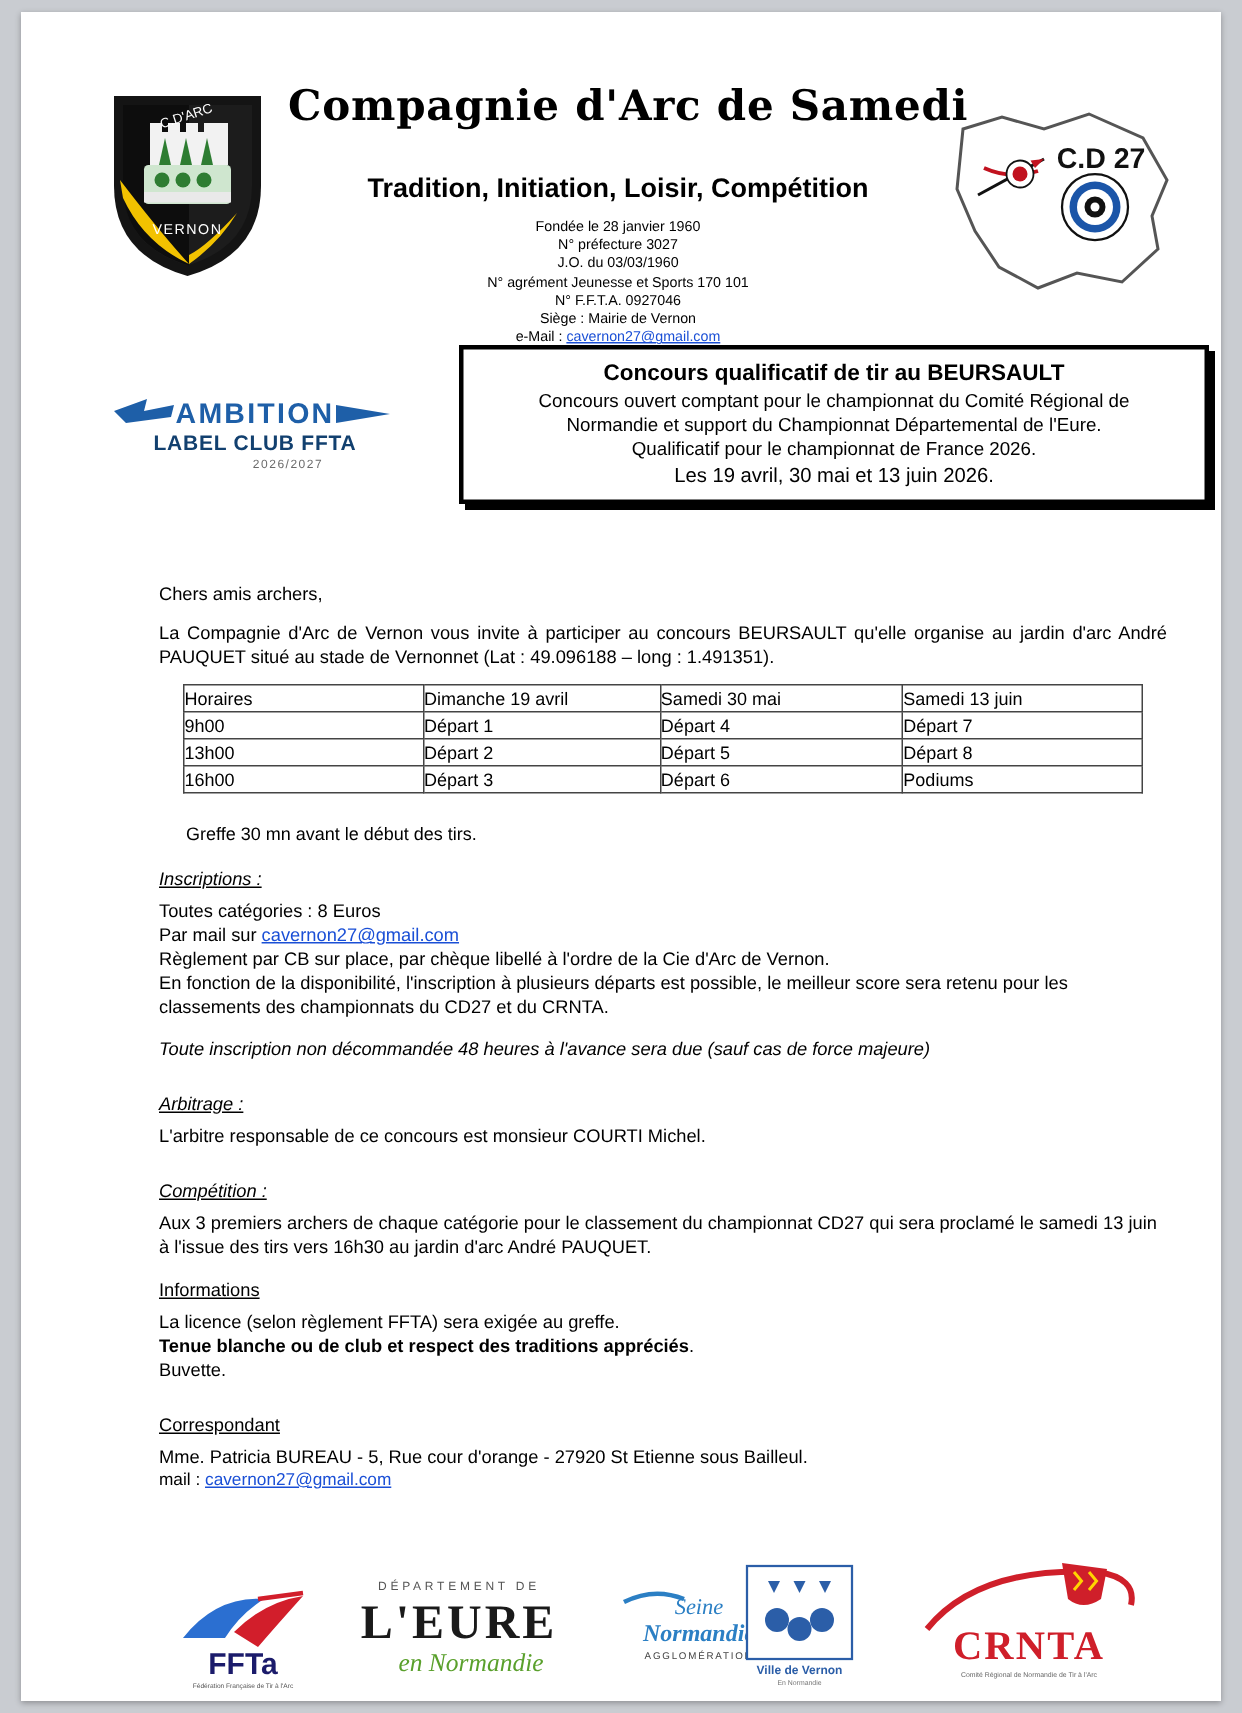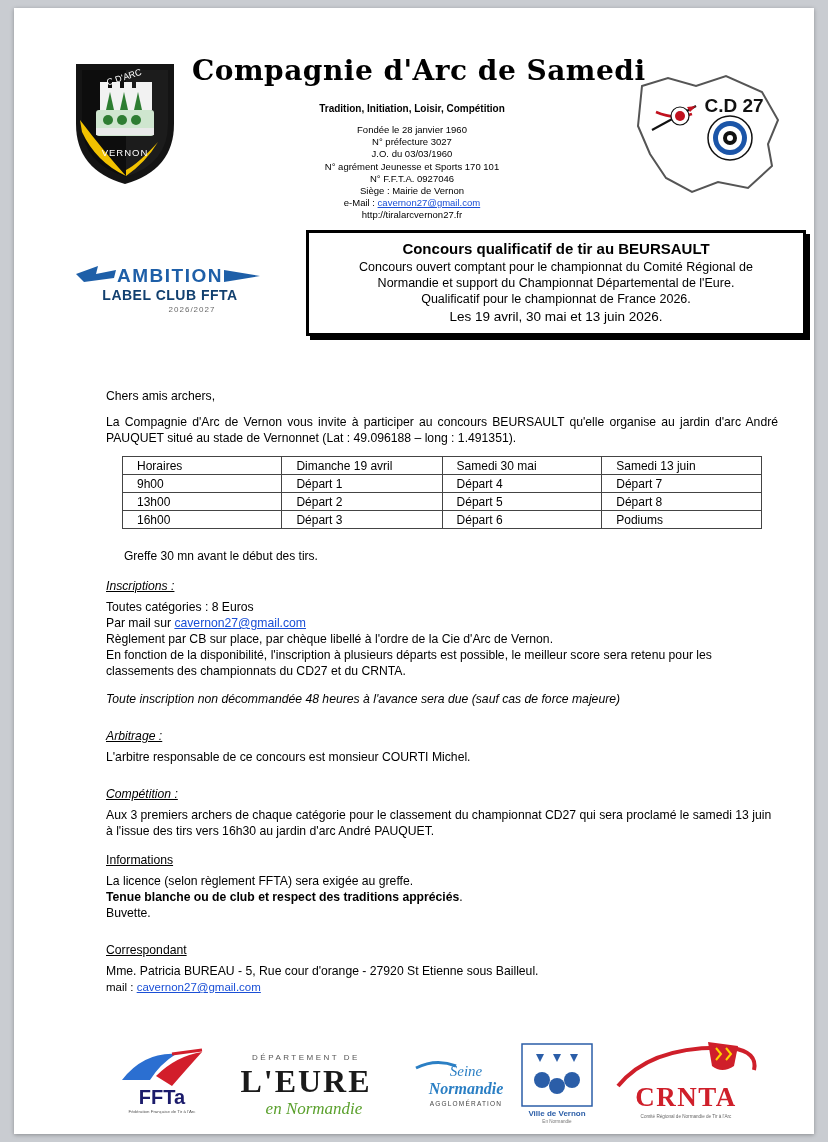--- a/index.html
+++ b/index.html
@@ -53,23 +53,23 @@
   }
   .title-main {
     font-family: "DejaVu Serif", serif;
     font-weight: bold;
     font-size: 28px;
     letter-spacing: 0.5px;
     color: #000;
     white-space: nowrap;
   }
   .title-sub {
-    margin-top: 16px;
+    margin-top: 28px;
     font-weight: bold;
-    font-size: 10px;
+    font-size: 18px;
     color: #000;
   }
   .header-info {
     margin-top: 10px;
     font-size: 9.5px;
     line-height: 12.2px;
     color: #000;
   }
   .header-info a {
     color: #0645ad;
@@ -165,43 +165,43 @@
 
   
   .tbl {
     border-collapse: collapse;
     width: 640px;
     margin: 10px 0 0 16px;
     font-size: 12px;
   }
   .tbl td {
     border: 1px solid #444;
-    padding: 1px 14px;
+    padding: 1px 0;
     height: 15px;
     color: #000;
   }
   .tbl td.c0 { width: 160px; }
   .tbl td.c1 { width: 158px; }
   .tbl td.c2 { width: 162px; }
   .tbl td.c3 { width: 160px; }
 
   
   .footer {
     position: absolute;
     left: 0;
     top: 1018px;
     width: 800px;
     height: 104px;
   }
   .flogo { position: absolute; }
 
-  .ffta { left: 96px; top: 20px; width: 104px; height: 72px; }
+  .ffta { left: 96px; top: 32px; width: 104px; height: 72px; }
   .eure { left: 222px; top: 18px; width: 146px; height: 80px; }
   .seine { left: 396px; top: 24px; width: 112px; height: 64px; }
-  .vdv { left: 500px; top: 14px; width: 86px; height: 86px; }
+  .vdv { left: 476px; top: 14px; width: 86px; height: 86px; }
   .crnta { left: 598px; top: 14px; width: 148px; height: 84px; }
 </style>
 </head>
 <body>
 
 <div class="page">
  <div class="inner">
 
   <div class="header">
 

